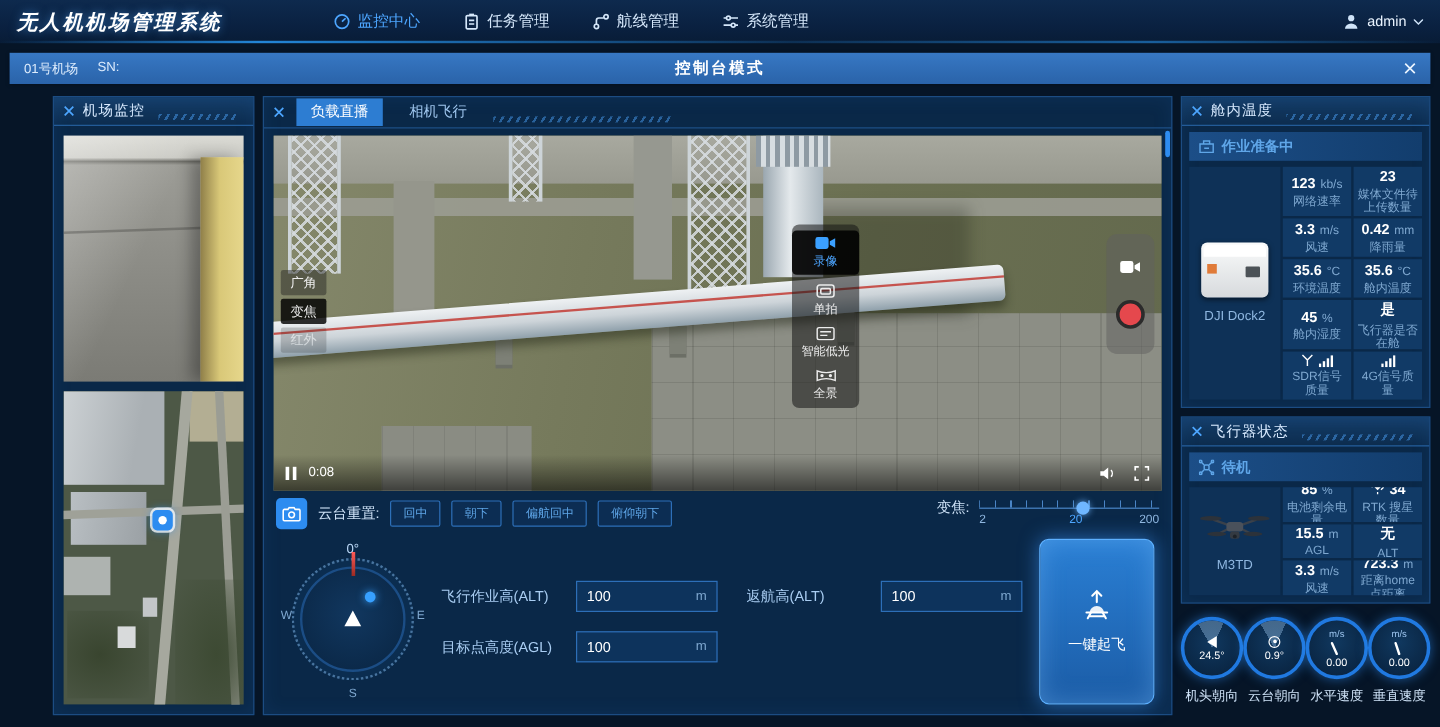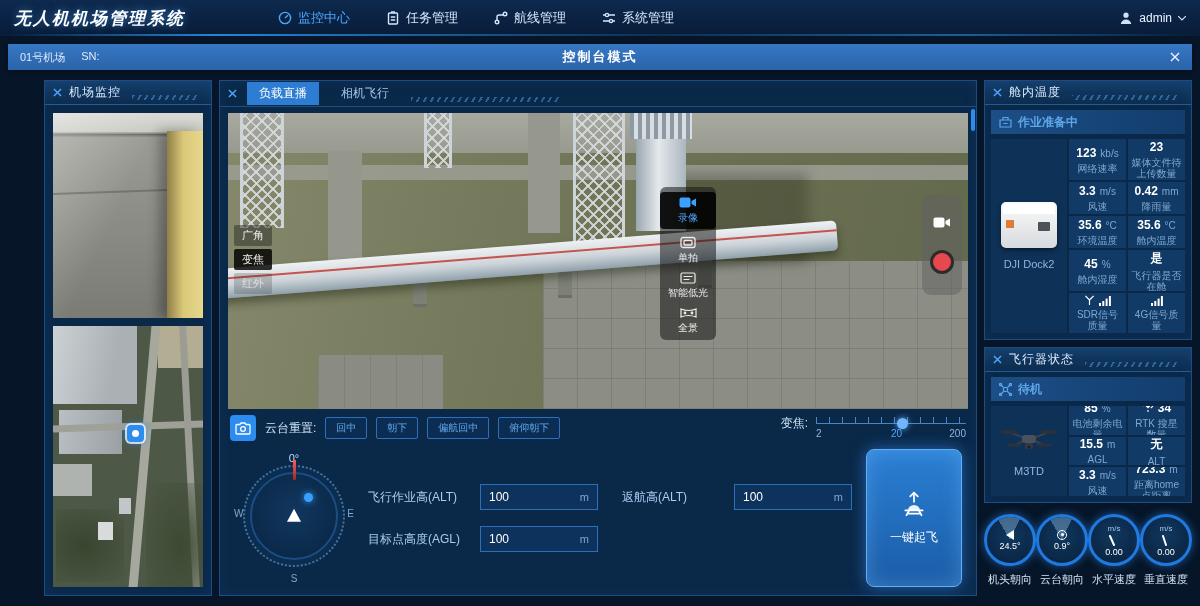--- a/index.html
+++ b/index.html
@@ -383,20 +383,36 @@
         </div>
 
         <div class="minipanel">
           <svg width="20" height="13" viewBox="0 0 18 13">
               <rect x="0.5" y="1.5" width="11" height="10" rx="2" fill="#fff"></rect>
               <path d="M12.5 5 L17 2.5 V10.5 L12.5 8 Z" fill="#fff"></path>
             </svg>
           <div class="recbtn"></div>
         </div>
 
+        <div class="playerbar">
+          <span class="pause">
+              <i></i>
+              <i></i>
+            </span>
+          <span>0:08</span>
+          <span class="pb-right">
+            <svg width="15" height="13" viewBox="0 0 16 13">
+                <path d="M1 4.5 h3 l4-3.2 v10.4 l-4-3.2 H1 Z" fill="#fff"></path>
+                <path d="M10.5 3.5 a4.5 4.5 0 0 1 0 6" stroke="#fff" stroke-width="1.3" fill="none"></path>
+              </svg>
+            <svg width="13" height="13" viewBox="0 0 13 13" fill="none" stroke="#fff" stroke-width="1.4">
+                <path d="M1 4 V1 h3 M9 1 h3 v3 M12 9 v3 H9 M4 12 H1 V9"></path>
+              </svg>
+          </span>
+        </div>
       </div>
 
       <div class="gimbalbar">
         <span class="photobtn">
           <svg width="16" height="13" viewBox="0 0 16 13" fill="none" stroke="#fff" stroke-width="1.3">
               <path d="M5 2.5 l1-1.5 h4 l1 1.5 h3 a1 1 0 0 1 1 1 V11 a1 1 0 0 1 -1 1 H2 a1 1 0 0 1 -1-1 V3.5 a1 1 0 0 1 1-1 Z"></path>
               <circle cx="8" cy="7" r="2.4"></circle>
             </svg>
         </span>
         <span class="glabel">云台重置:</span>

